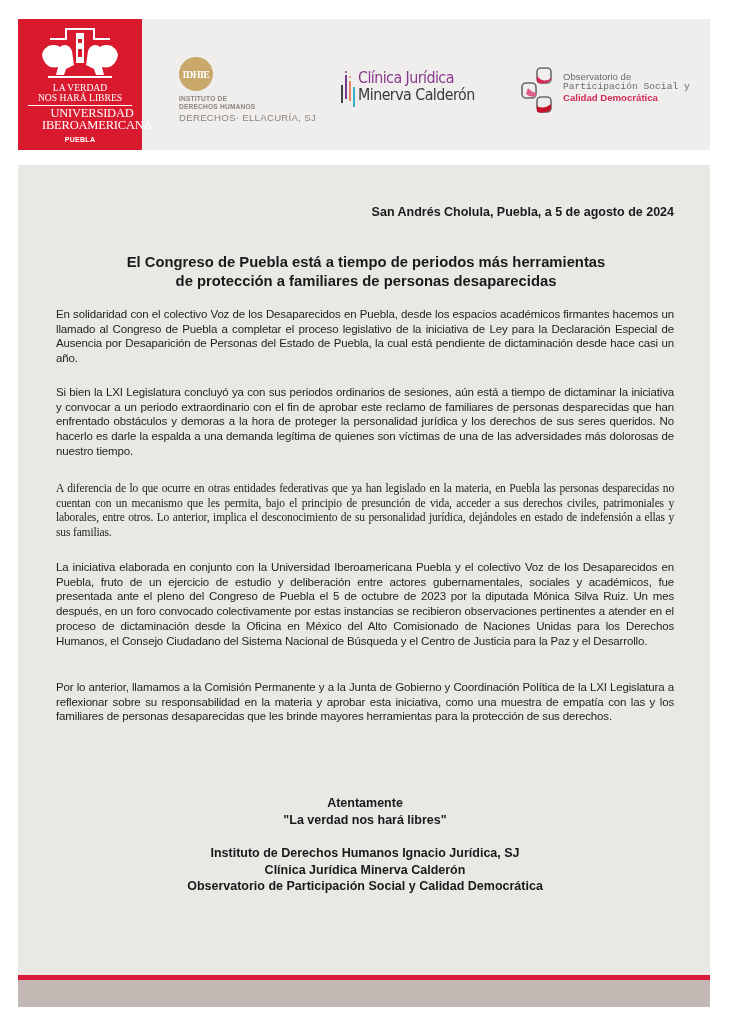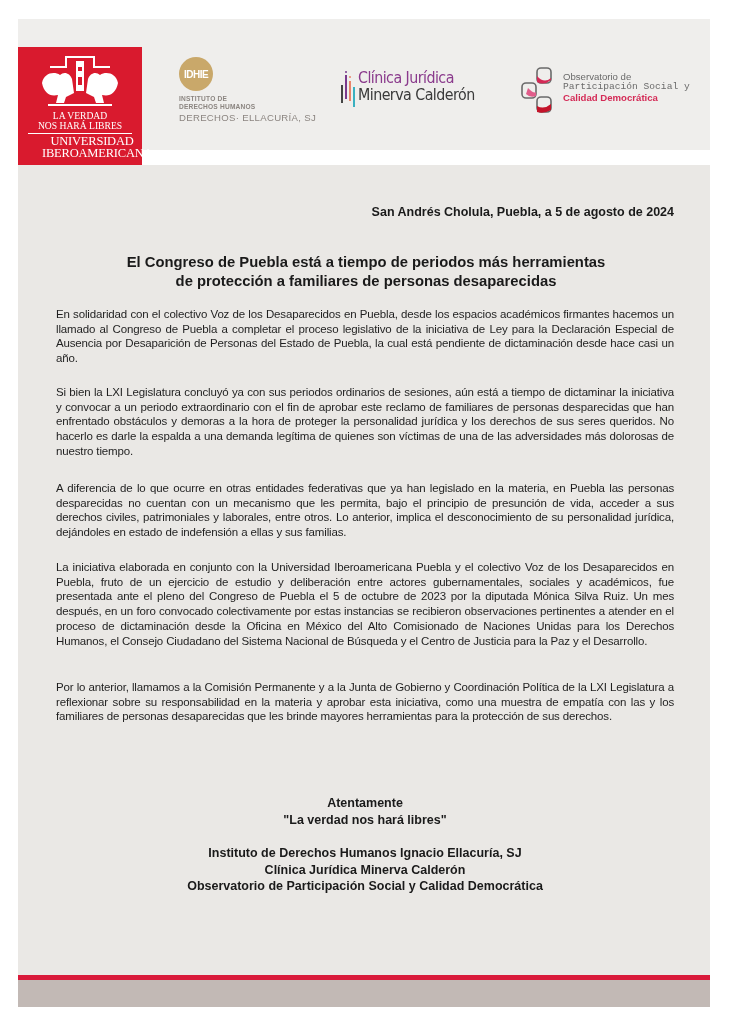--- a/index.html
+++ b/index.html
@@ -8,41 +8,41 @@
       position: relative; overflow: hidden;
       font-family: "Liberation Sans", "DejaVu Sans", sans-serif;
       color: #1a1a1a;
     }
     .header-band {
       position: absolute; left: 18px; top: 19px; width: 692px; height: 131px;
       background: #efeeec;
     }
     .ibero-logo {
       position: absolute; left: 18px; top: 19px; width: 124px; height: 131px;
-      background: #d91a2e; color: #fff; text-align: center; margin-top: 28px;
+      background: #d91a2e; color: #fff; text-align: center;
     }
     .ibero-logo svg { position: absolute; left: 18px; top: 6px; }
     .ibero-motto {
       position: absolute; left: 0; right: 0; top: 64px;
       font-family: "Liberation Serif", serif; font-size: 9.6px; line-height: 10px;
     }
     .ibero-line { position: absolute; left: 10px; right: 10px; height: 1px; background: #fff; }
     .ibero-name {
       position: absolute; left: 0; right: 0; top: 88px;
       font-family: "Liberation Serif", serif; font-size: 12.5px; line-height: 12px; letter-spacing: -0.2px; padding-left: 24px;
     }
     .ibero-city {
       position: absolute; left: 0; right: 0; top: 117px;
       font-size: 7px; font-weight: bold; letter-spacing: 0.3px;
     }
     .idhie-logo { position: absolute; left: 177px; top: 57px; width: 160px; height: 70px; }
     .idhie-circle {
       position: absolute; left: 2px; top: 0; width: 34px; height: 34px; border-radius: 50%;
       background: #c9a86a; color: #fff; font-size: 10px; font-weight: bold;
-      display: flex; align-items: center; justify-content: center; letter-spacing: -0.5px;
+      display: flex; align-items: center; justify-content: center; letter-spacing: -0.5px; font-family: Liberation Serif, serif;
     }
     .idhie-l1, .idhie-l2 {
       position: absolute; left: 2px; font-size: 6.6px; font-weight: bold; color: #8b8580; letter-spacing: 0.2px;
     }
     .idhie-l1 { top: 38px; }
     .idhie-l2 { top: 46px; }
     .idhie-l3 { position: absolute; left: 2px; top: 55px; font-size: 9.6px; color: #8b8580; letter-spacing: 0.3px; white-space: nowrap; }
     .clinica-logo { position: absolute; left: 340px; top: 68px; width: 160px; height: 46px; }
     .clinica-bars { position: absolute; left: 0; top: 3px; }
     .clinica-l1, .clinica-l2 {
@@ -68,21 +68,21 @@
     .doc-title {
       position: absolute; left: 56px; width: 620px; top: 253px; text-align: center;
       font-size: 14.8px; font-weight: bold; line-height: 19px; color: #1a1a1a;
     }
     .body-text {
       position: absolute; left: 56px; width: 618px; font-size: 11.5px; line-height: 14.7px;
       text-align: justify; color: #1f1f1f; letter-spacing: -0.15px;
     }
     .p1 { top: 307px; }
     .p2 { top: 385px; }
-    .p3 { top: 481px; }
+    .p3 { top: 481px; font-family: Liberation Serif, serif; }
     .p4 { top: 560px; }
     .p5 { top: 680px; }
     .signoff {
       position: absolute; left: 56px; width: 618px; text-align: center; font-weight: bold;
       font-size: 12.5px; line-height: 16.5px; color: #1a1a1a;
     }
     .s1 { top: 795px; }
     .s2 { top: 845px; }
   </style>
 </head>
@@ -168,19 +168,19 @@
 <div class="body-text p3">A diferencia de lo que ocurre en otras entidades federativas que ya han legislado en la materia, en Puebla las personas desparecidas no cuentan con un mecanismo que les permita, bajo el principio de presunción de vida, acceder a sus derechos civiles, patrimoniales y laborales, entre otros. Lo anterior, implica el desconocimiento de su personalidad jurídica, dejándoles en estado de indefensión a ellas y sus familias.</div>
 <div class="body-text p4">La iniciativa elaborada en conjunto con la Universidad Iberoamericana Puebla y el colectivo Voz de los Desapareci­dos en Puebla, fruto de un ejercicio de estudio y deliberación entre actores gubernamentales, sociales y académicos, fue presentada ante el pleno del Congreso de Puebla el 5 de octubre de 2023 por la diputada Mónica Silva Ruiz. Un mes después, en un foro convocado colectivamente por estas instancias se recibieron observaciones pertinentes a atender en el proceso de dictaminación desde la Oficina en México del Alto Comisionado de Naciones Unidas para los Derechos Humanos, el Consejo Ciudadano del Sistema Nacional de Búsqueda y el Centro de Justicia para la Paz y el Desarrollo.</div>
 <div class="body-text p5">Por lo anterior, llamamos a la Comisión Permanente y a la Junta de Gobierno y Coordinación Política de la LXI Legis­latura a reflexionar sobre su responsabilidad en la materia y aprobar esta iniciativa, como una muestra de empatía con las y los familiares de personas desaparecidas que les brinde mayores herramientas para la protección de sus derechos.</div>
 
 <div class="signoff s1">
   <div>Atentamente</div>
   <div>"La verdad nos hará libres"</div>
 </div>
 
 <div class="signoff s2">
-  <div>Instituto de Derechos Humanos Ignacio Ellacuría, SJ</div>
+  <div>Instituto de Derechos Humanos Ignacio Jurídica, SJ</div>
   <div>Clínica Jurídica Minerva Calderón</div>
   <div>Observatorio de Participación Social y Calidad Democrática</div>
 </div>
 
 <div class="red-rule"></div>
 <div class="footer-band"></div>
 
 </body></html>

